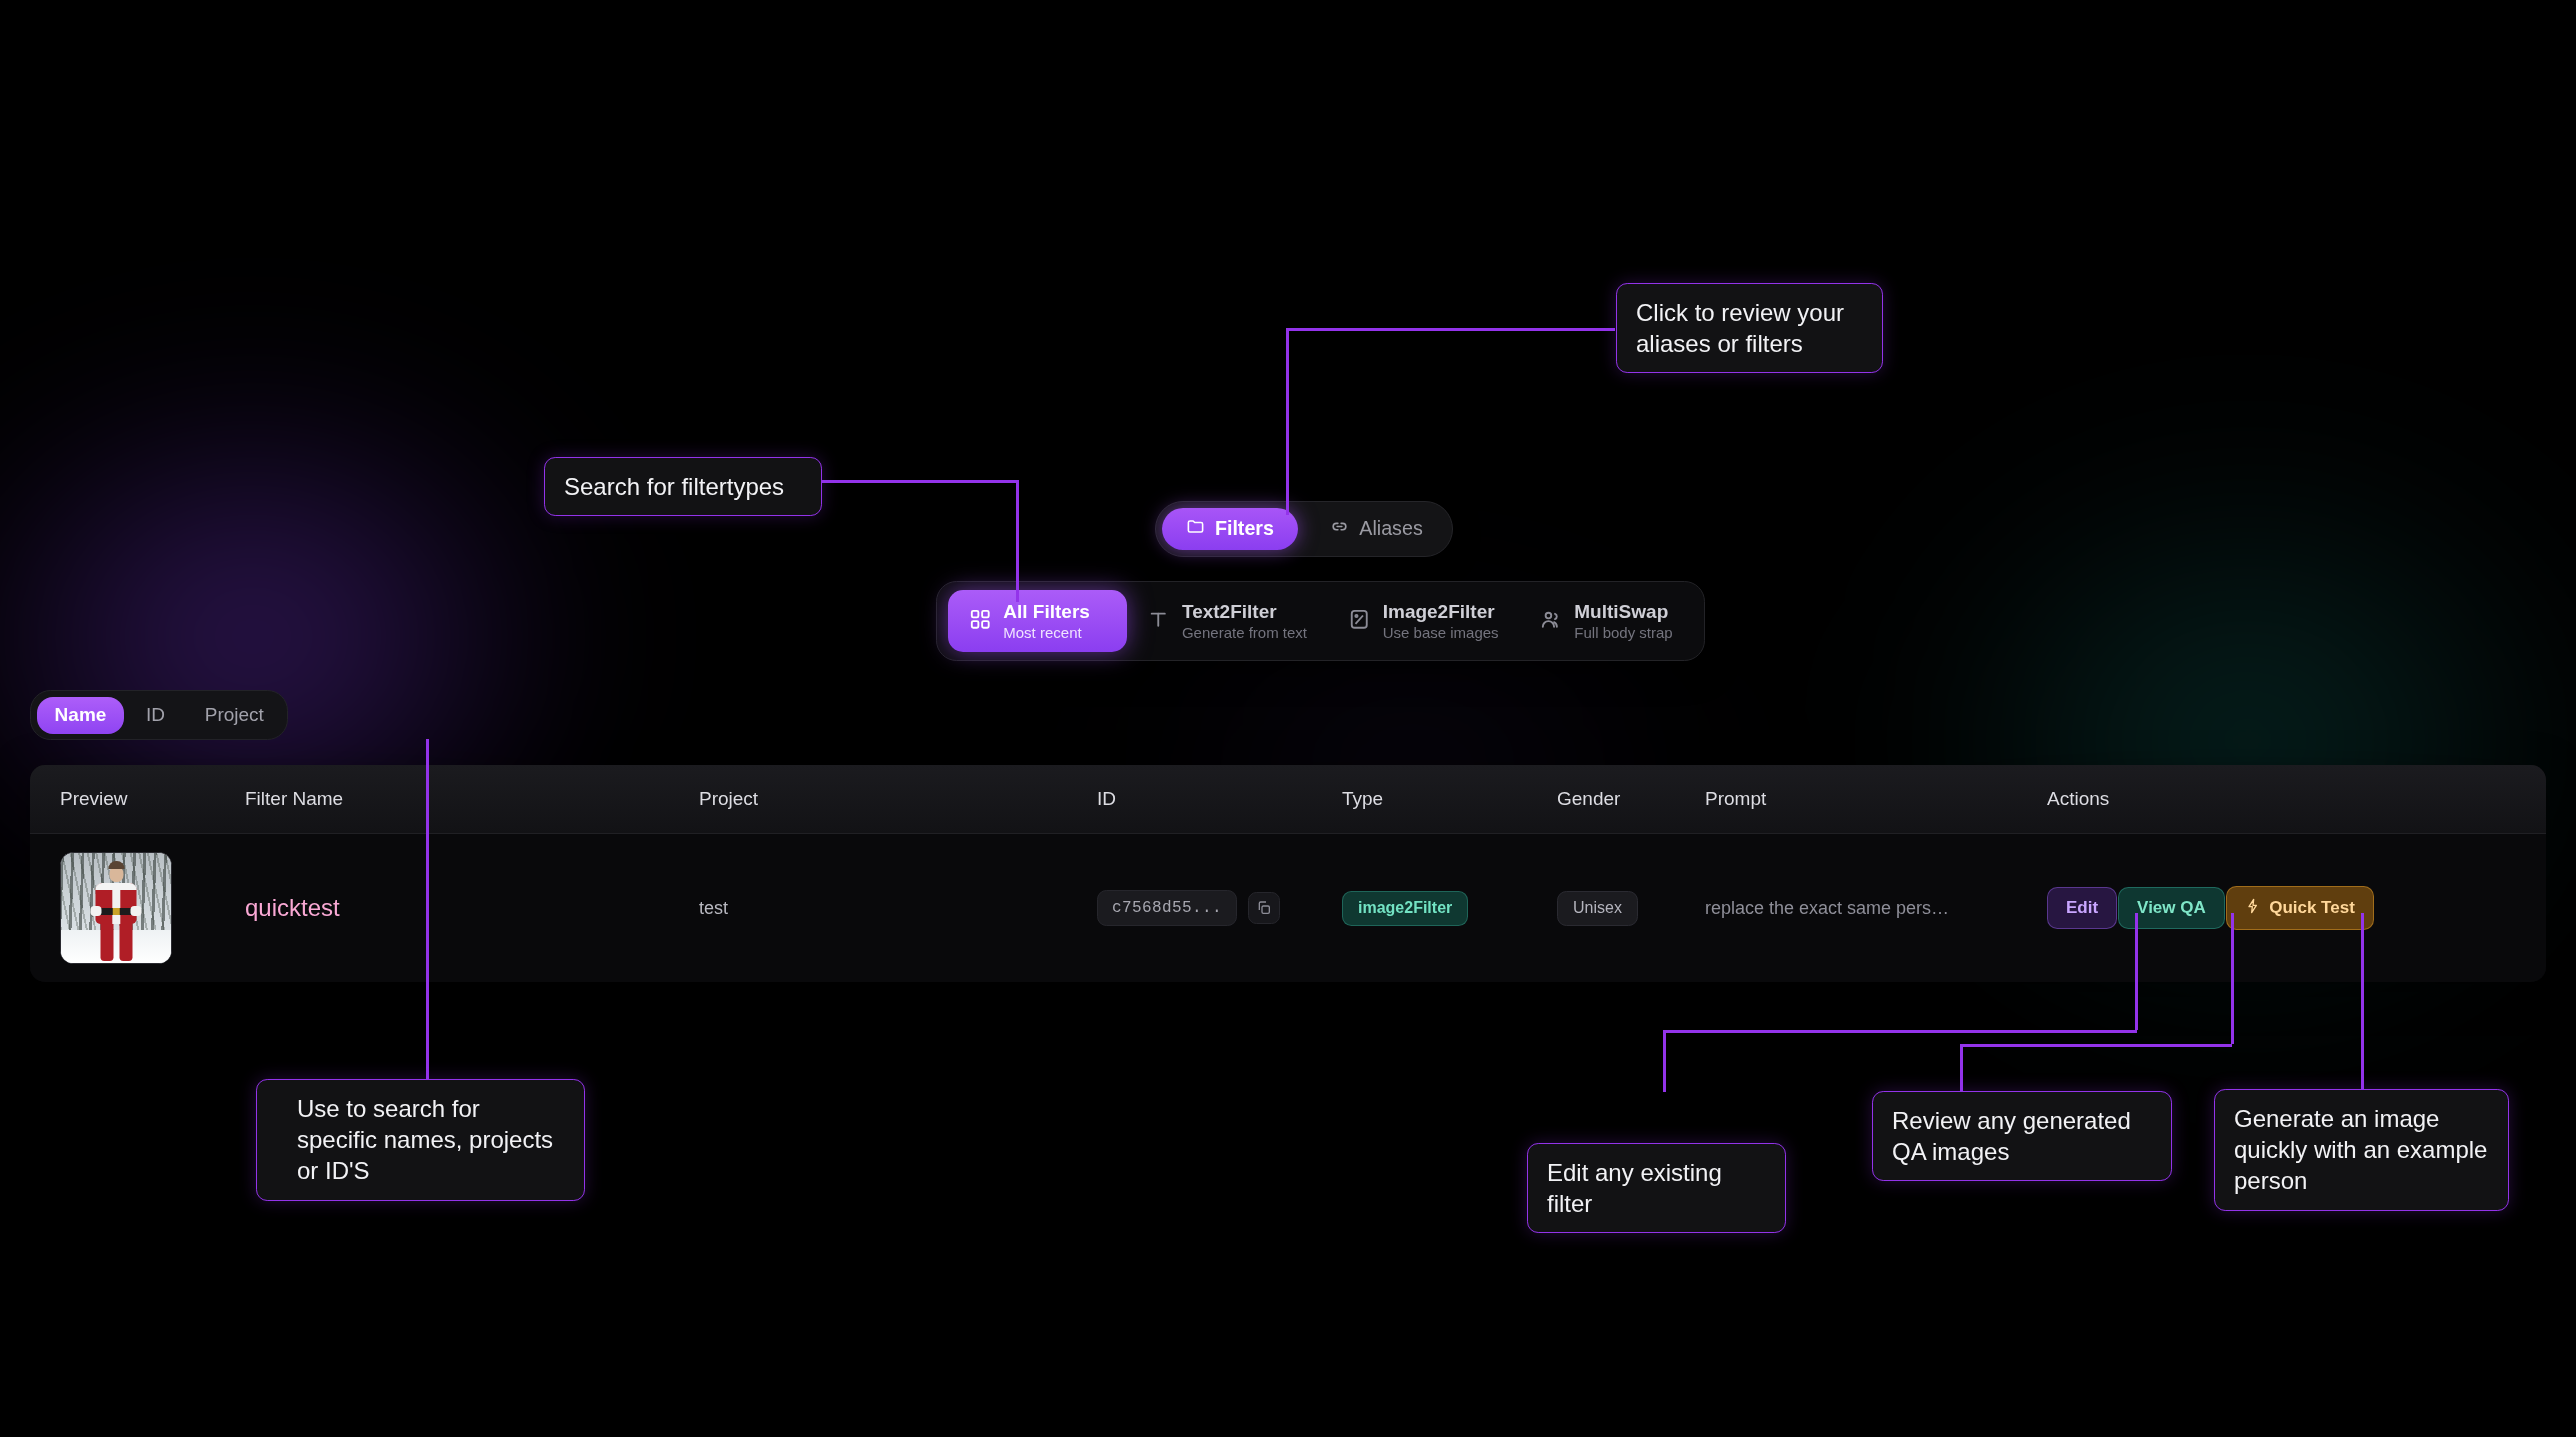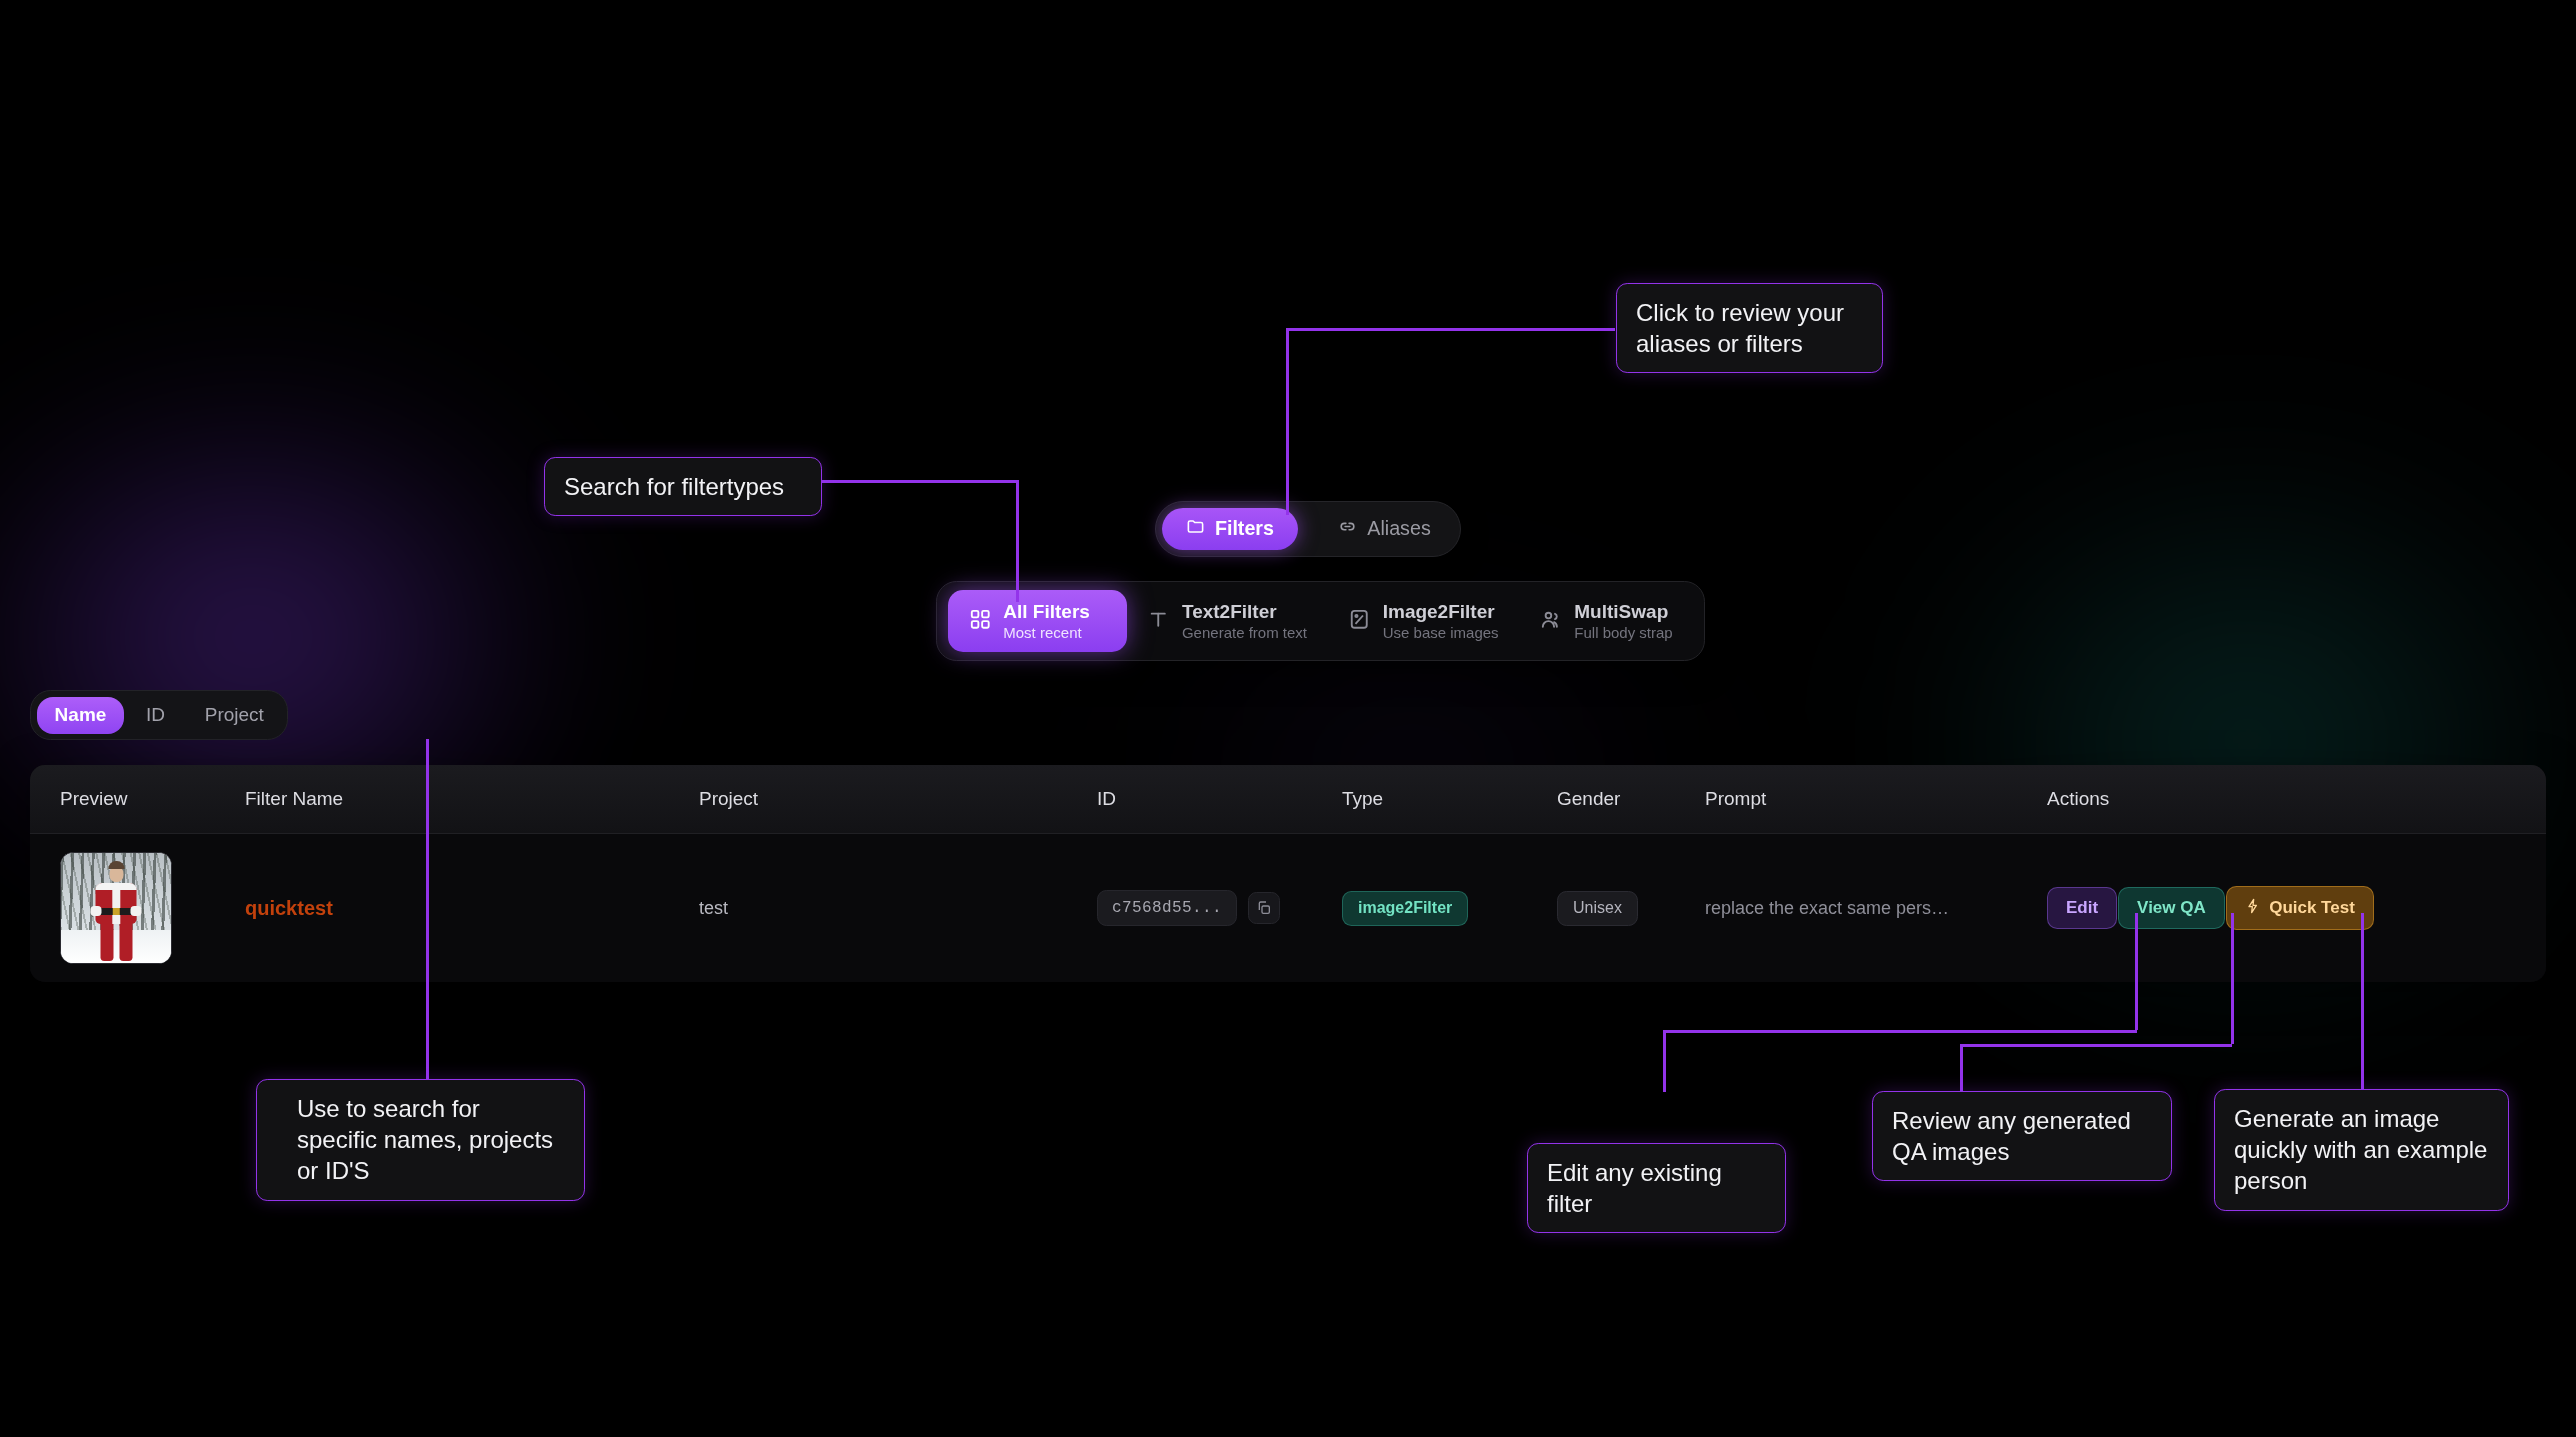--- a/index.html
+++ b/index.html
@@ -27,21 +27,21 @@
     left: 992px; top: 524px; width: 842px; height: 487px;
     background: radial-gradient(closest-side, rgba(50,30,90,0.18), rgba(0,0,0,0) 75%);
   }
 
   
   .app { position: absolute; inset: 0; }
 
   
   .mode-toggle {
     position: absolute; left: 1155px; top: 501px;
-    display: flex; align-items: center; gap: 16px;
+    display: flex; align-items: center; gap: 8px;
     background: #141416; border: 0.9px solid #252529;
     border-radius: 28px; padding: 5.6px;
     box-shadow: 0 5.6px 24px rgba(0,0,0,0.6);
   }
   .mode-btn {
     display: flex; align-items: center; gap: 10.3px;
     padding: 9.4px 24px; border-radius: 22.5px;
     font-size: 19.7px; color: #9b9ba3; cursor: pointer;
     white-space: nowrap; border: none; background: transparent;
     font-family: inherit;
@@ -152,21 +152,21 @@
   .fig .buckle { position: absolute; left: 50%; top: 25px; transform: translateX(-50%); width: 7.5px; height: 6.6px; background: #c9a227; }
   .fig .legs { width: 32px; height: 37px; margin: 0 auto; position: relative; }
   .fig .legs:before, .fig .legs:after { content: ""; position: absolute; top: 0; width: 13px; height: 37px;
     background: #b01e26; border-radius: 0 0 3.7px 3.7px; }
   .fig .legs:before { left: 0; } .fig .legs:after { right: 0; }
   .fig .hands { position: absolute; top: 45px; left: -3.7px; right: -3.7px; height: 9.4px; }
   .fig .hands:before, .fig .hands:after { content: ""; position: absolute; top: 0; width: 10.3px; height: 9.4px;
     background: #f2f2f2; border-radius: 3.7px; }
   .fig .hands:before { left: 0; } .fig .hands:after { right: 0; }
 
-  .filter-name { font-size: 20px; color: #c2410c; font-weight: 700; }
+  .filter-name { font-size: 24px; color: #f9a8d4; font-weight: 400; }
 
   .id-wrap { display: flex; align-items: center; gap: 11.2px; }
   .id-chip {
     background: #1b1b1f; border: 0.9px solid #26262c; border-radius: 9.4px;
     padding: 8.4px 14px; font-size: 16px; color: #a7a7b0;
     font-family: "Liberation Mono", monospace; letter-spacing: 0.4px;
   }
   .copy-btn {
     width: 32px; height: 32px; border-radius: 8.4px; background: #17171b;
     border: 0.9px solid #26262c; display: flex; align-items: center; justify-content: center;

